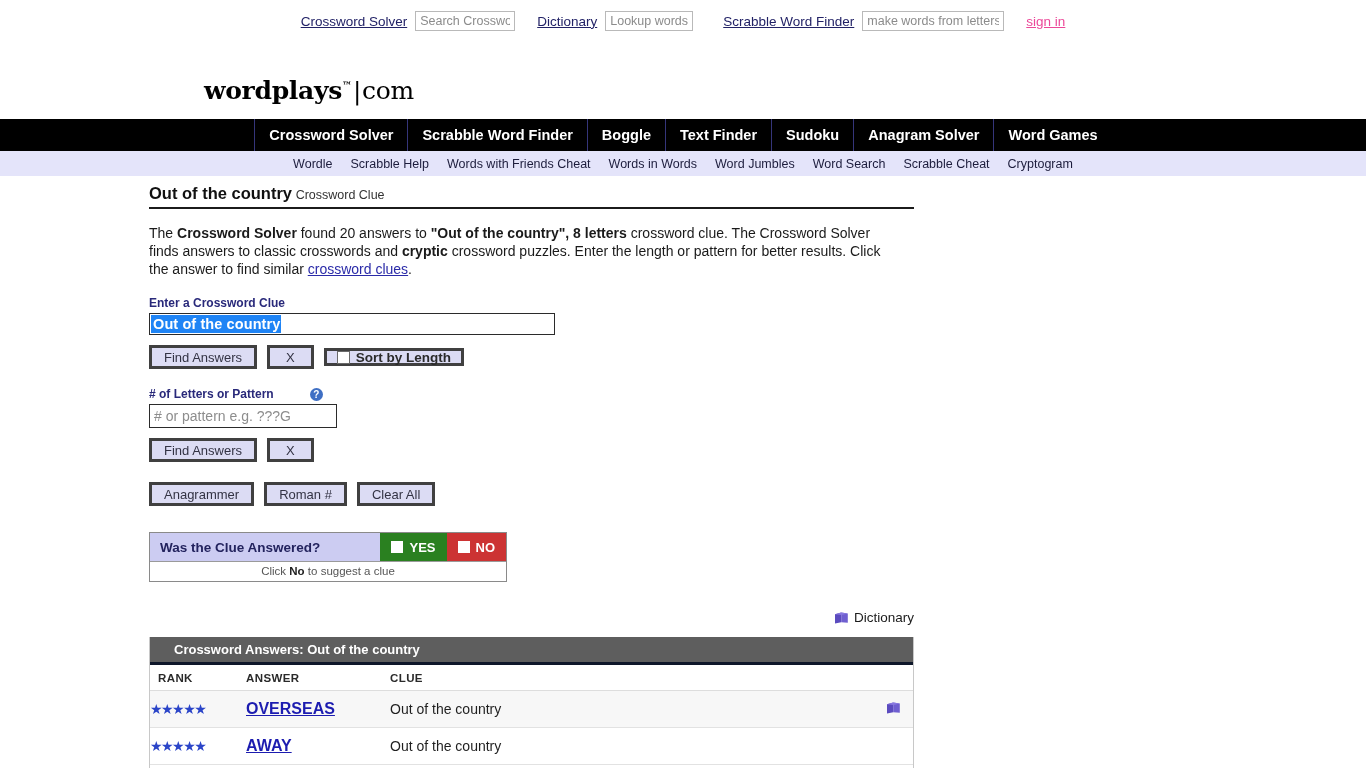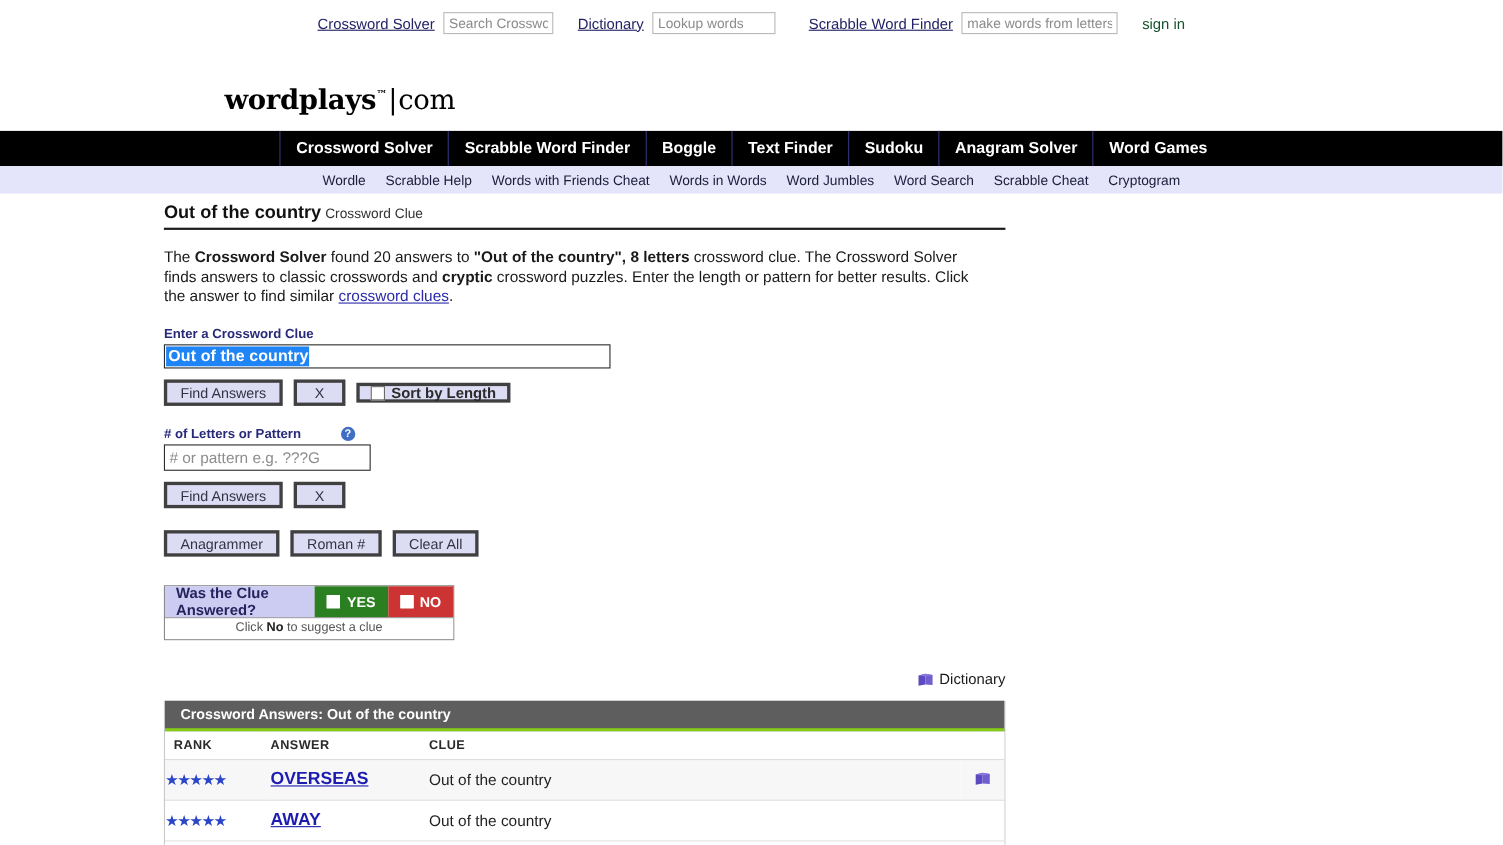--- a/index.html
+++ b/index.html
@@ -41,21 +41,22 @@
     padding: 0 4px;
     background: #fff;
     box-sizing: border-box;
     outline: none;
   }
   .topbar-input::placeholder { color: #8b8b8b; }
   .gap-sm { width: 8px; }
   .gap-md { width: 22px; }
   .gap-lg { width: 30px; }
   .signin {
-    color: #14532d;
+    color: #ec4899;
+    text-decoration: underline;
     font-size: 13.5px;
     cursor: pointer;
   }
 
   
   .logo-wrap {
     padding: 36px 0 14px 204px;
   }
   .logo {
     font-family: "DejaVu Serif", serif;
@@ -243,21 +244,21 @@
     width: 11px;
     height: 11px;
     border: 1px solid #6a6a6a;
     background: #ffffff;
     display: inline-block;
   }
 
   
   .answered-wrap {
     margin-top: 26px;
-    width: 264px;
+    width: 358px;
     border: 1px solid #8a8a8a;
     box-sizing: border-box;
   }
   .answered-top {
     display: flex;
     height: 28px;
   }
   .answered-label {
     background: #ccccf2;
     color: #23235e;
@@ -325,22 +326,22 @@
     box-sizing: border-box;
   }
   .answers-head {
     background: #5e5e5e;
     color: #ffffff;
     font-weight: bold;
     font-size: 13px;
     height: 25px;
     display: flex;
     align-items: center;
-    padding-left: 14px;
-    border-bottom: 3px solid #84cc16;
+    padding-left: 24px;
+    border-bottom: 3px solid #0f172a;
   }
   .answers-table {
     width: 100%;
     border-collapse: collapse;
     table-layout: fixed;
   }
   .answers-table th {
     text-align: left;
     font-size: 11.5px;
     font-weight: bold;
@@ -387,21 +388,21 @@
 </head>
 <body>
 
 <div class="topbar">
   <a class="topbar-link">Crossword Solver</a>
   <span class="gap-sm"></span>
   <input class="topbar-input" style="width: 100px;" placeholder="Search Crosswords">
   <span class="gap-md"></span>
   <a class="topbar-link">Dictionary</a>
   <span class="gap-sm"></span>
-  <input class="topbar-input" style="width: 112px;" placeholder="Lookup words">
+  <input class="topbar-input" style="width: 88px;" placeholder="Lookup words">
   <span class="gap-lg"></span>
   <a class="topbar-link">Scrabble Word Finder</a>
   <span class="gap-sm"></span>
   <input class="topbar-input" style="width: 142px;" placeholder="make words from letters">
   <span class="gap-md"></span>
   <a class="signin">sign in</a>
 </div>
 
 <div class="logo-wrap">
   <span class="logo">

